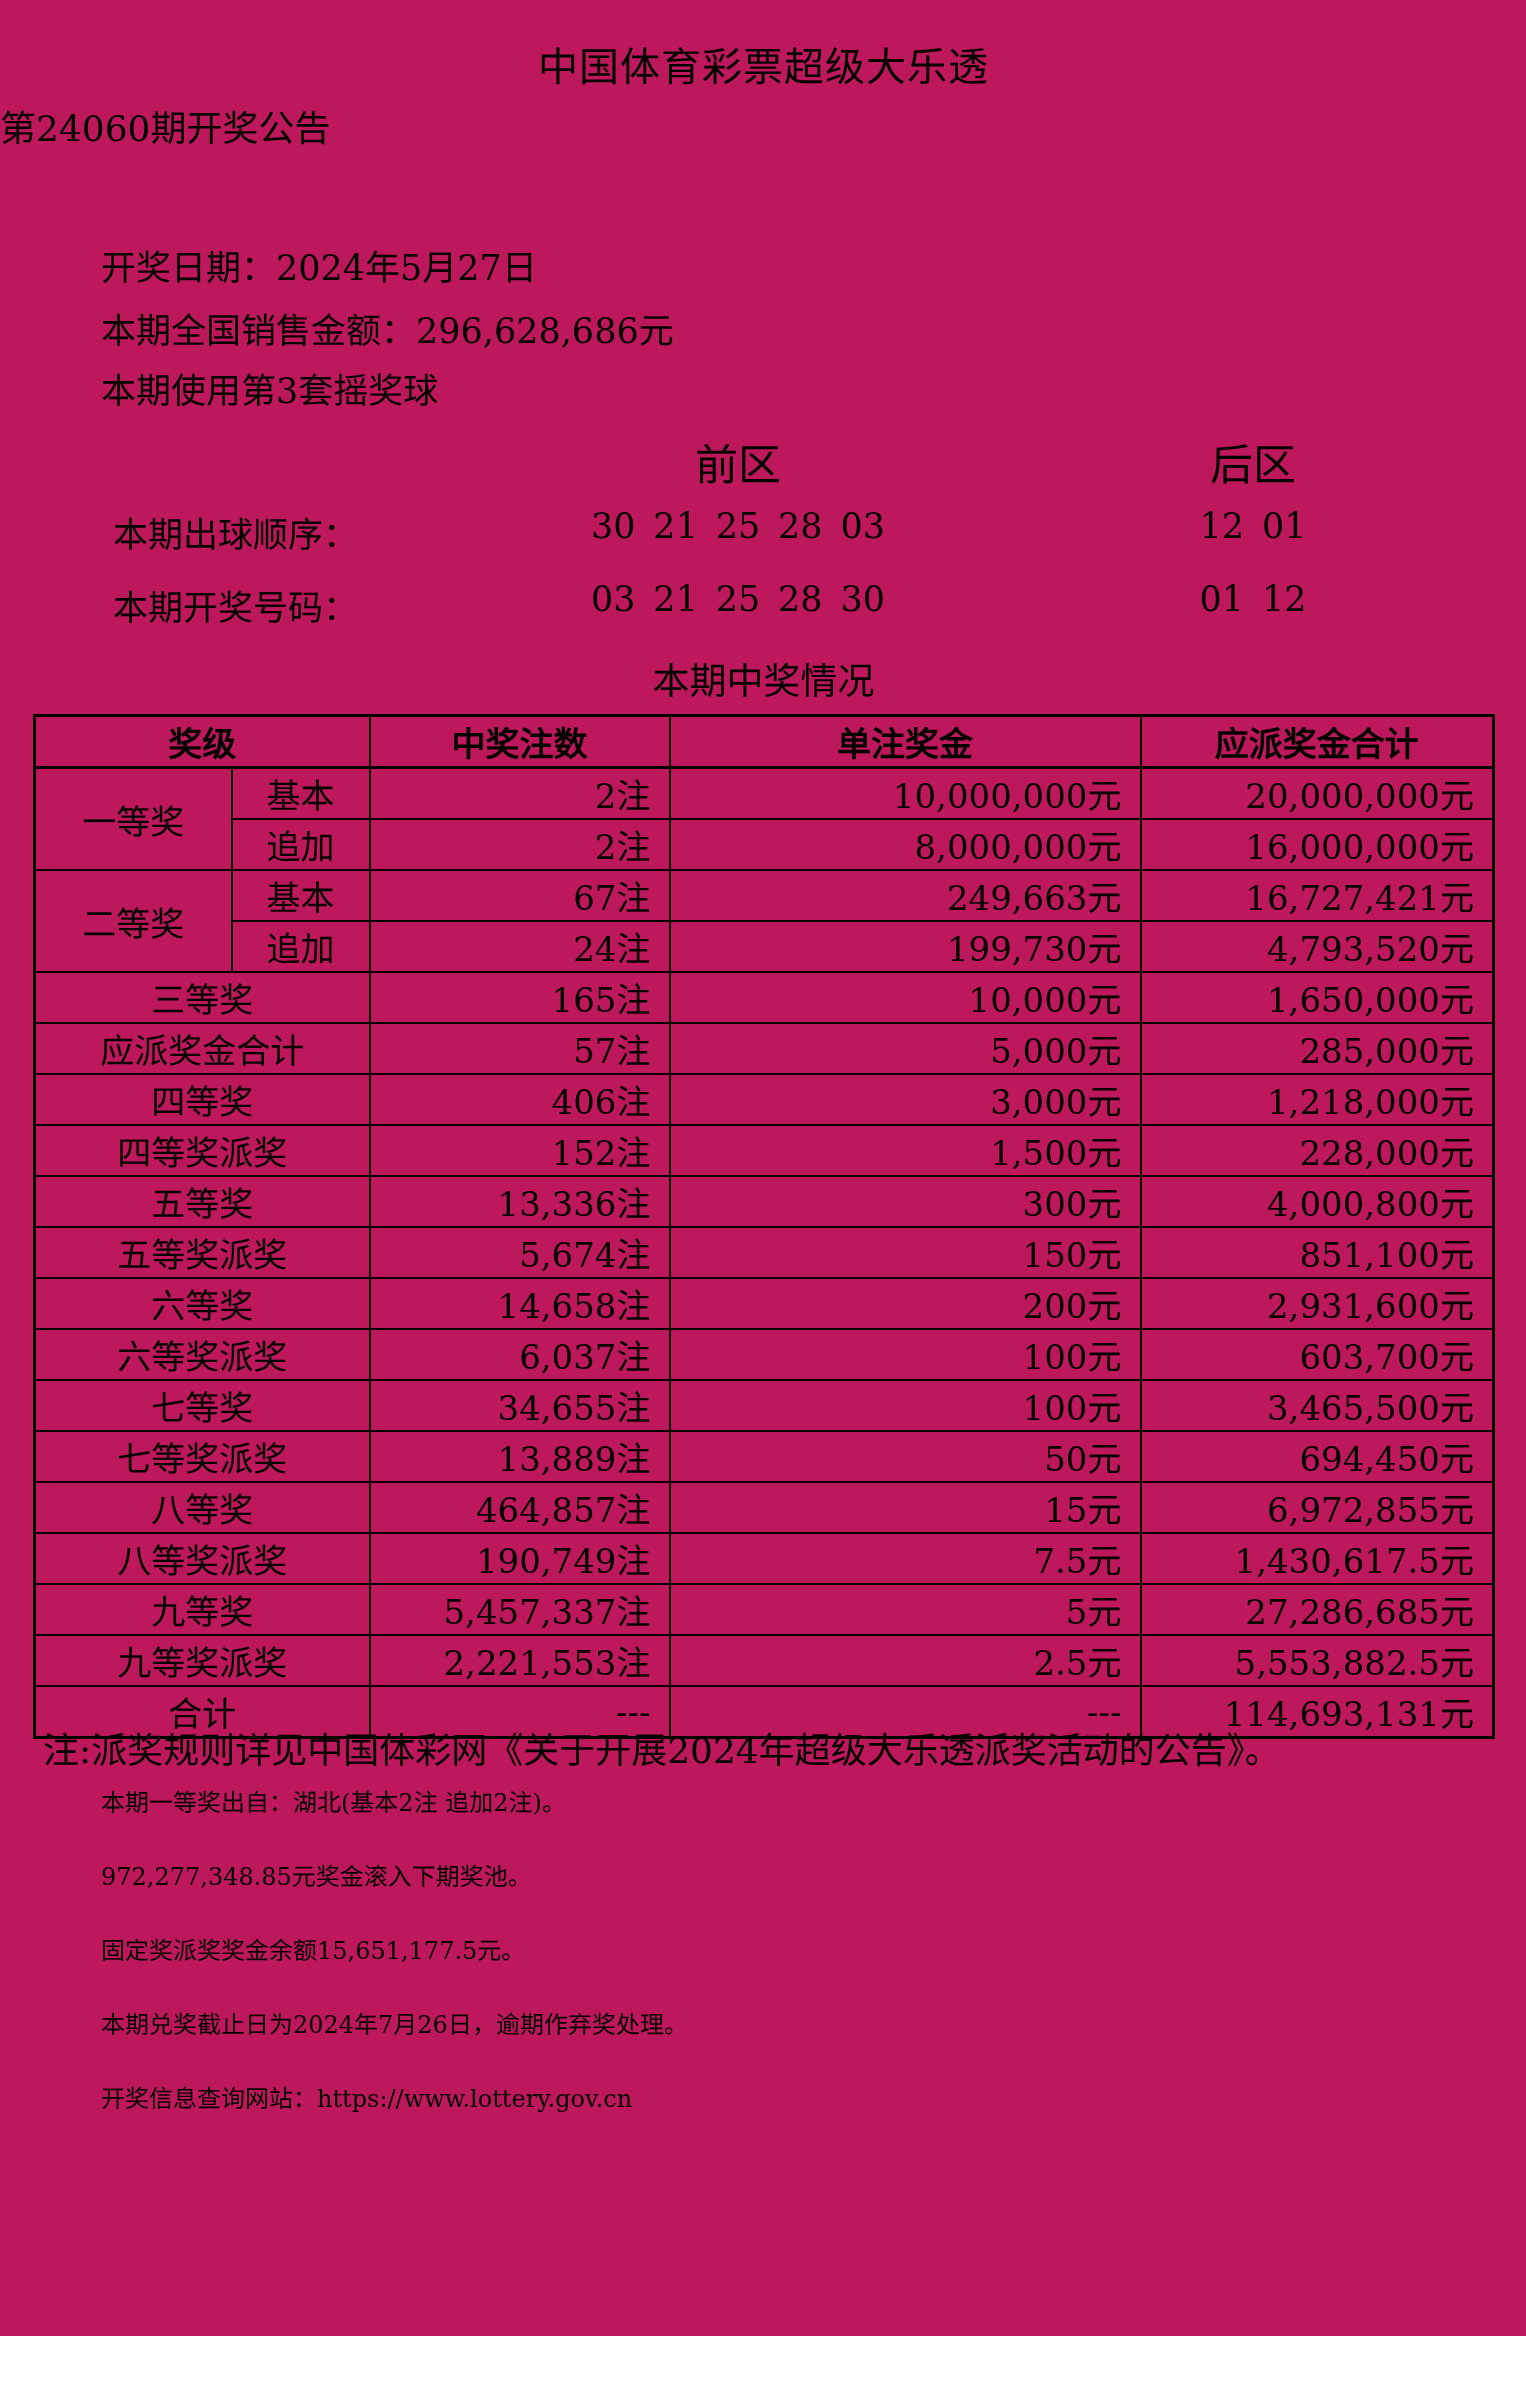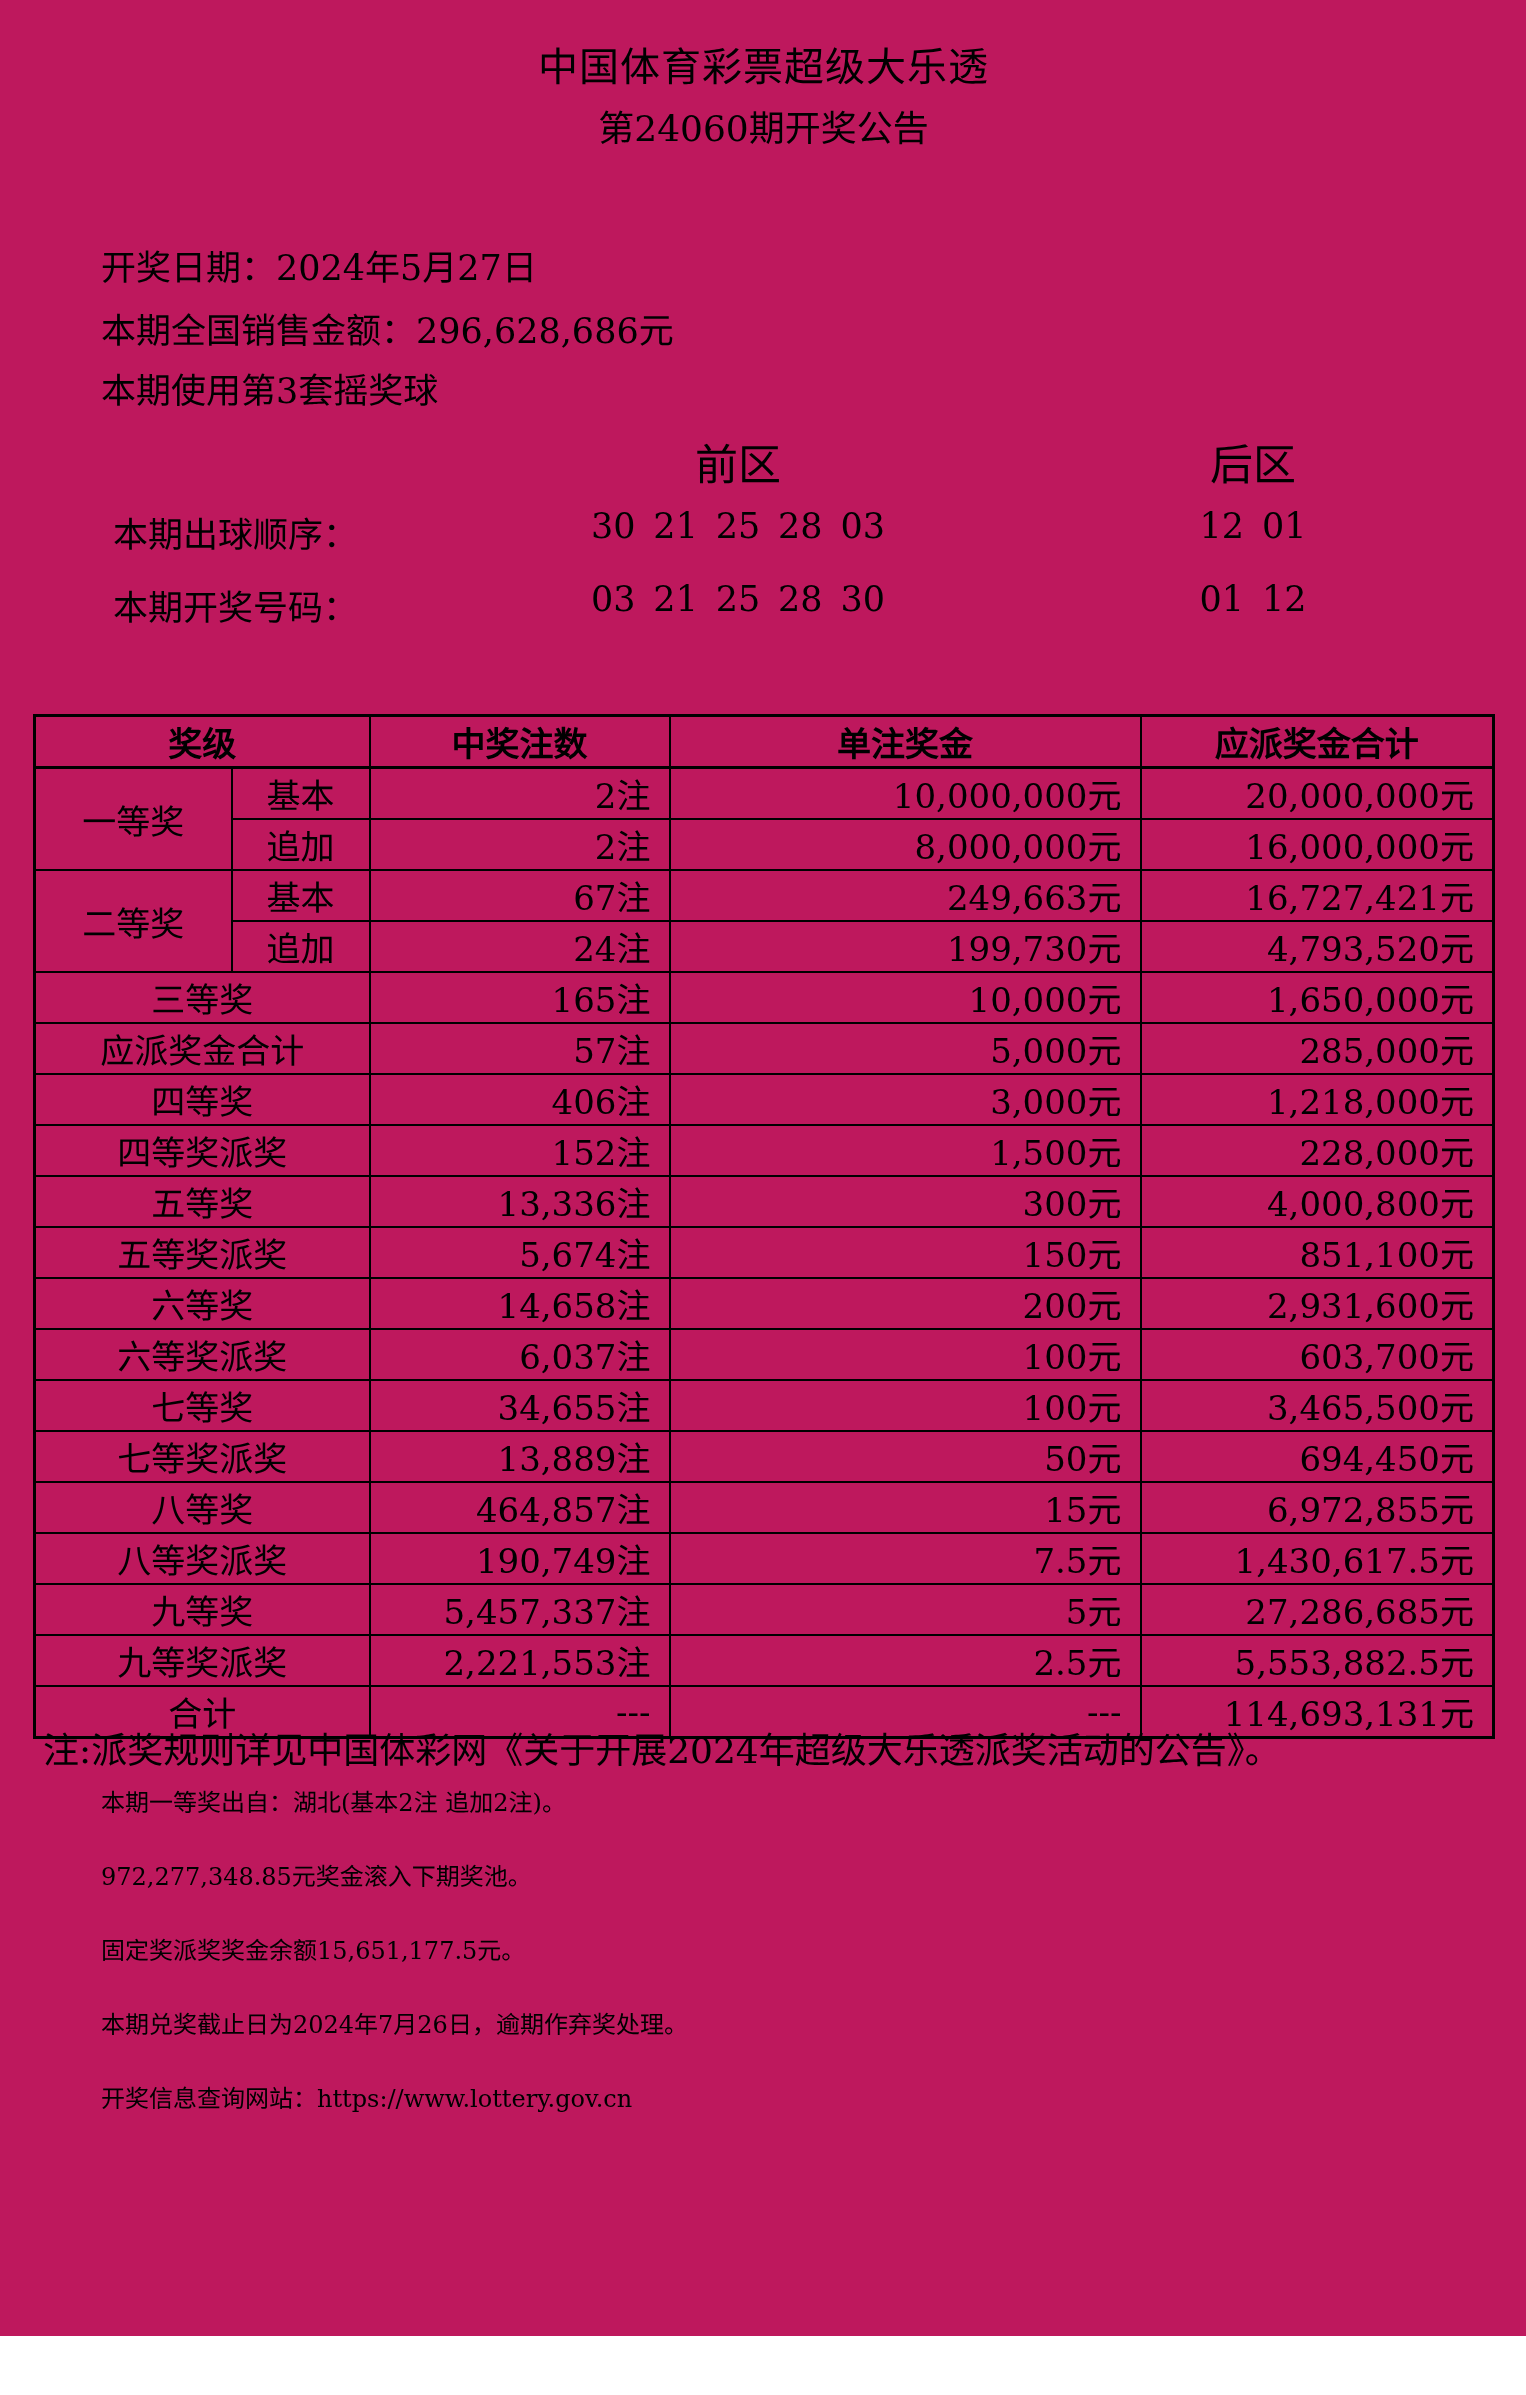--- a/index.html
+++ b/index.html
@@ -9,21 +9,21 @@
     background:#be185d;color:#000;
     font-family:"DejaVu Serif","Liberation Serif",serif;
     overflow:hidden;
   }
   .doc-title{
     position:absolute;top:35px;left:0;right:0;
     text-align:center;font-size:40px;letter-spacing:1px;white-space:pre;
   }
   .doc-subtitle{
     position:absolute;top:99px;left:0;right:0;
-    text-align:center;font-size:36px;white-space:pre;
+    text-align:left;font-size:36px;white-space:pre;
   }
   .info-line{position:absolute;left:101px;font-size:35px;white-space:pre;}
   .info-0{top:239px}.info-1{top:302px}.info-2{top:362px}
   .zone-label{
     position:absolute;top:430px;transform:translateX(-50%);
     font-size:43px;white-space:pre;
   }
   .zone-front{left:738px}.zone-back{left:1253px}
   .ball-row-label{position:absolute;left:113px;font-size:35px;white-space:pre;}
   .balls{
@@ -78,20 +78,21 @@
   <div class="zone-label zone-back">后区</div>
 
   <div class="ball-row-label row-order">本期出球顺序：</div>
   <div class="balls row-order zone-front">30 21 25 28 03</div>
   <div class="balls row-order zone-back">12 01</div>
 
   <div class="ball-row-label row-win">本期开奖号码：</div>
   <div class="balls row-win zone-front">03 21 25 28 30</div>
   <div class="balls row-win zone-back">01 12</div>
 
+  <div class="prize-heading">本期中奖情况</div>
 
   <table class="prize-table">
     <colgroup>
       <col style="width:197px">
         <col style="width:138px">
         <col style="width:300px">
         <col style="width:471px">
         <col style="width:353px">
     </colgroup>
     <thead>

